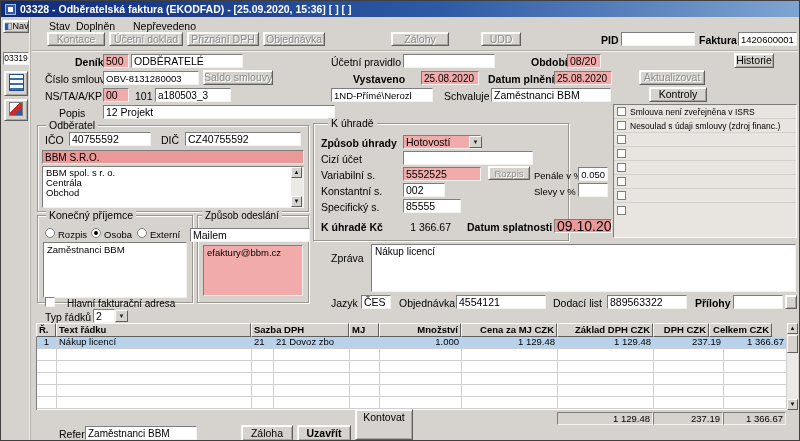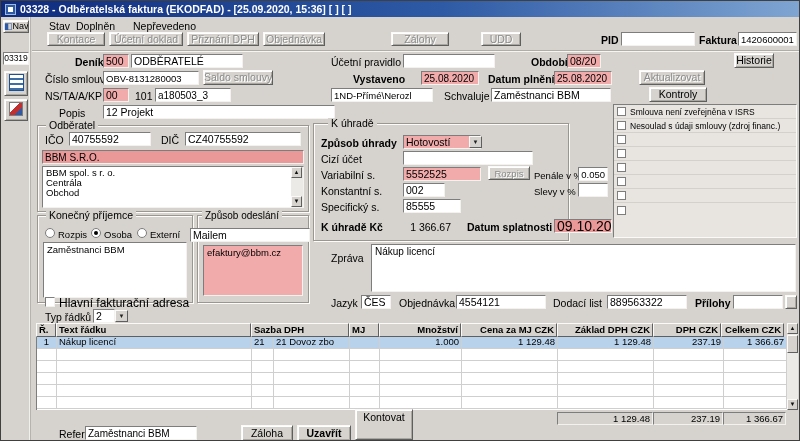--- a/index.html
+++ b/index.html
@@ -196,21 +196,21 @@
   <div class="grp" style="left:196px;top:214px;width:112px;height:88px">
     <span class="cap" style="left:4px;font-size:10px">Způsob odeslání</span>
   </div>
   <div class="fld" style="left:189px;top:227px;width:120px">Mailem</div>
   <div class="txtarea pink" style="left:202px;top:244px;width:100px;height:51px;background:#f2abab">efaktury@bbm.cz</div>
 
   <span class="lbl" style="left:330px;top:252px">Zpráva</span>
   <div class="txtarea" style="left:370px;top:243px;width:425px;height:48px;font-size:10px">Nákup licencí</div>
 
   <span class="cb" style="left:44px;top:296px"></span>
-  <span class="lbl" style="left:58px;top:297px;font-size:12px">Hlavní fakturační adresa</span>
+  <span class="lbl" style="left:66px;top:297px;font-size:10px">Hlavní fakturační adresa</span>
   <span class="lbl" style="left:330px;top:297px">Jazyk</span>
   <div class="fld" style="left:360px;top:294px;width:30px">ČES</div>
   <span class="lbl" style="left:398px;top:297px">Objednávka</span>
   <div class="fld" style="left:455px;top:294px;width:90px">4554121</div>
   <span class="lbl" style="left:552px;top:297px">Dodací list</span>
   <div class="fld" style="left:606px;top:294px;width:80px">889563322</div>
   <span class="lbl b" style="left:694px;top:297px">Přílohy</span>
   <div class="fld" style="left:732px;top:294px;width:50px"></div>
   <div class="btn" style="left:784px;top:294px;width:12px;height:14px;font-size:8px"></div>
 
@@ -219,21 +219,21 @@
   <div class="dd" style="left:114px;top:309px">▼</div>
 
   <div class="thead">
     <div class="th" style="width:20px">Ř.</div>
     <div class="th" style="width:195px">Text řádku</div>
     <div class="th" style="width:98px">Sazba DPH</div>
     <div class="th" style="width:30px">MJ</div>
     <div class="th r" style="width:82px">Množství</div>
     <div class="th r" style="width:96px">Cena za MJ CZK</div>
     <div class="th r" style="width:96px">Základ DPH CZK</div>
-    <div class="th r" style="width:68px">DPH CZK</div>
+    <div class="th r" style="width:56px">DPH CZK</div>
     <div class="th r" style="width:63px">Celkem CZK</div>
   </div>
 
   <div class="tbody">
     <div class="trow sel">
       <div class="td c" style="width:20px">1</div>
       <div class="td" style="width:195px">Nákup licencí</div>
       <div class="td" style="width:22px">21</div>
       <div class="td" style="width:76px">21 Dovoz zbo</div>
       <div class="td" style="width:30px"></div>

